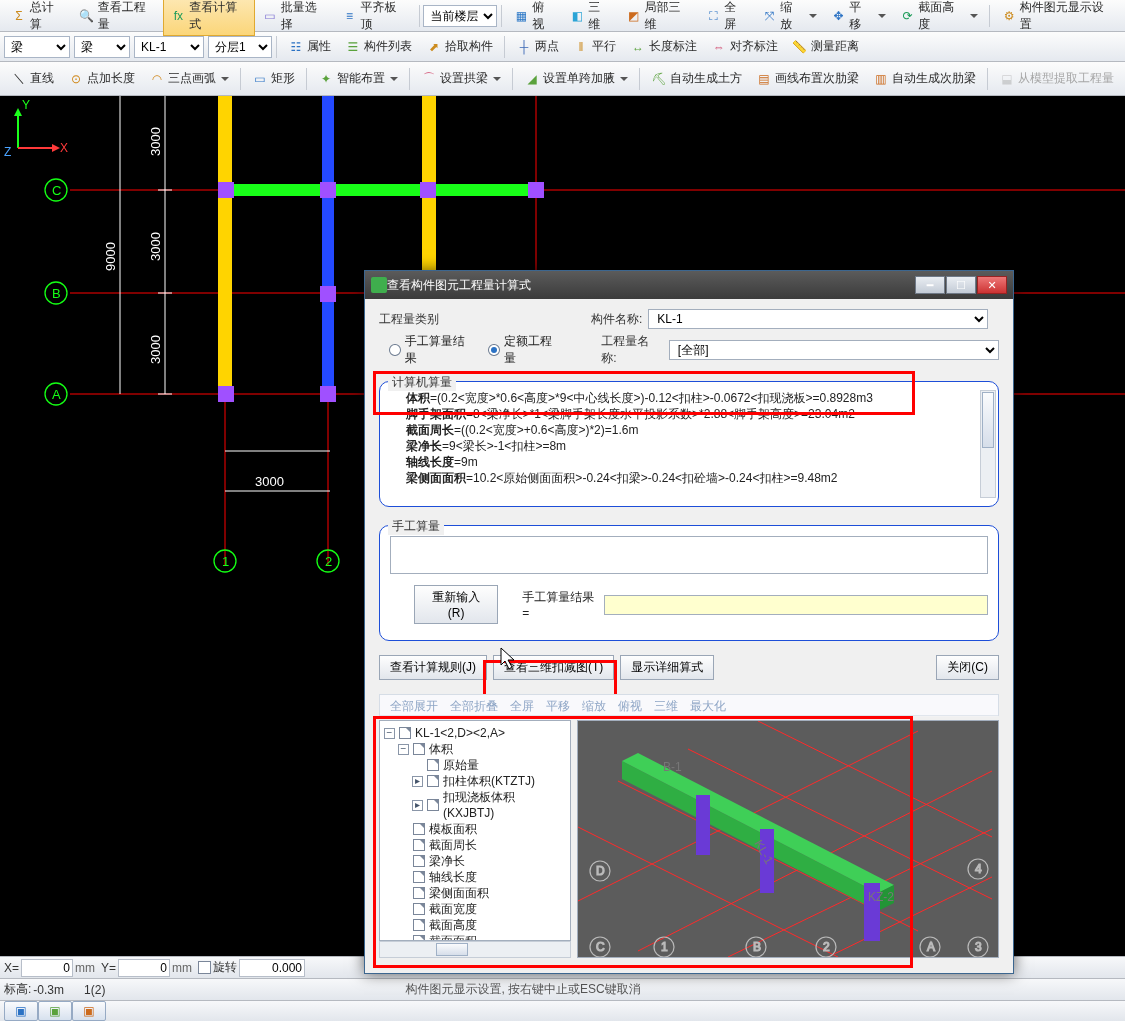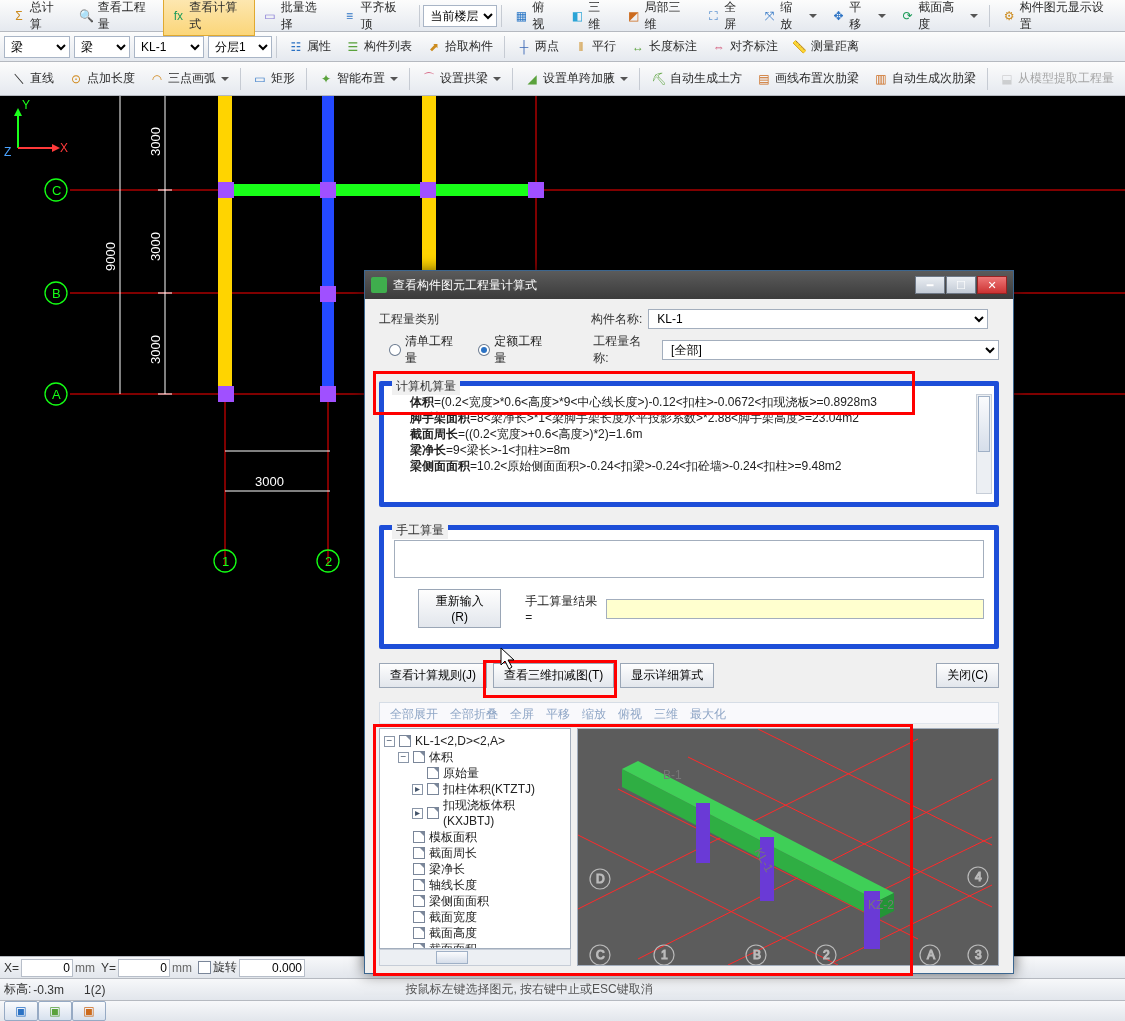--- a/index.html
+++ b/index.html
@@ -29,31 +29,31 @@
   #status2 { top:978px;}
   #status3 { top:1000px; height:21px;}
   .stat-field { display:flex; align-items:center; gap:2px; margin-right:6px;}
   .stat-field input { width:52px; height:18px; border:1px solid #b7bec9; text-align:right; padding-right:2px; background:#fff;}
   .ckb{ width:13px; height:13px; border:1px solid #7a8699; background:#fff;}
   
   #axis3d{ position:absolute; left:14px; bottom:74px; }
   .tb-btn{ width:34px; height:20px; background:linear-gradient(#fafbfd,#d7e1ee); border:1px solid #96aac4; border-radius:2px; display:flex; align-items:center; justify-content:center;}
   
   #dlg { position:absolute; left:364px; top:270px; width:650px; height:704px; background:#f0f0f0; border:1px solid #3c668f; box-shadow:0 0 14px rgba(0,0,0,.6);}
-  #dlg .titlebar{ height:28px; background:linear-gradient(#5b5b5b,#3b3b3b); color:#fff; display:flex; align-items:center; padding:0 6px; gap:6px;}
+  #dlg .titlebar{ height:28px; background:linear-gradient(#5b5b5b,#3b3b3b); color:#fff; display:flex; align-items:center; padding:0 6px; gap:0;}
   .titlebar .winbtns{ margin-left:auto; display:flex; gap:1px;}
   .wbtn{ width:30px; height:18px; background:linear-gradient(#e9edf2,#c3cbd6); border:1px solid #6f7987; display:flex; align-items:center; justify-content:center; font-size:11px;}
   .wbtn.close{ background:linear-gradient(#e77,#c33); color:#fff; border-color:#922;}
   #dlg .body{ padding:10px 14px 8px; color:#222; position:relative; height:calc(100% - 28px);}
   .row{ display:flex; align-items:center; gap:6px; margin-bottom:6px;}
   .lbl{ color:#333;}
   .radio{ width:12px; height:12px; border:1px solid #6b7a8f; border-radius:50%; background:#fff; display:inline-block; position:relative;}
   .radio.checked::after{ content:""; width:6px; height:6px; background:#2b72c4; border-radius:50%; position:absolute; left:2px; top:2px;}
   .sel-long{ height:20px; border:1px solid #a3aebd; background:#fff; width:340px; padding-left:4px;}
-  .groupbox{ border:5px solid #1d4ed8; border-radius:2px; padding:8px; background:#fff; position:relative;}
+  .groupbox{ border:1px solid #1d4ed8; border-radius:10px; padding:8px; background:#fff; position:relative;}
   .grouptitle2{ position:absolute; top:-8px; left:8px; background:#f0f0f0; padding:0 4px; color:#333;}
   .calc-list{ font-family:SimSun; font-size:12px; line-height:16px; overflow:auto; height:104px;}
   .calc-list div{ white-space:pre; padding-left:18px;}
   .hl-red{ position:absolute; border:3px solid #f00; pointer-events:none;}
   .btn{ background:linear-gradient(#fefefe,#e2e6ec); border:1px solid #9aa6b6; padding:3px 10px; cursor:pointer;}
   textarea.txt{ width:100%; height:38px; border:1px solid #a3aebd; resize:none; background:#fff;}
   input.res { height:20px; border:1px solid #a3aebd; background:#ffffcf; width:398px; padding-left:4px;}
   
   .tree{ background:#fff; border:1px solid #a3aebd; overflow:auto; font-family:SimSun; font-size:12px; line-height:16px; padding:4px 4px 0;}
   .tree-row{ display:flex; align-items:center; gap:2px;}
@@ -306,21 +306,21 @@
   <div class="stat-field">
       <span class="ckb"></span>
       <span>旋转</span>
       <input style="width: 66px;" value="0.000">
     </div>
 </div>
 <div id="status2" class="statusbar">
   <span>标高:</span>
   <span style="margin-left:2px;">-0.3m</span>
   <span style="margin-left:20px;">1(2)</span>
-  <span style="margin-left:300px; color:#555;">按鼠标左键选择图元, 按右键中止或ESC键取消</span>
+  <span style="margin-left:300px; color:#555;">构件图元显示设置, 按右键中止或ESC键取消</span>
 </div>
 <div id="status3" class="statusbar">
   <div class="tb-btn">
       <span style="color:#2b72c4;">▣</span>
     </div>
   <div class="tb-btn">
       <span style="color:#5aa23c;">▣</span>
     </div>
   <div class="tb-btn">
       <span style="color:#cc6b1e;">▣</span>
@@ -341,39 +341,40 @@
 
     <div class="row">
       <span class="lbl">工程量类别</span>
       <span style="width:140px;"></span>
       <span class="lbl">构件名称:</span>
       <select class="sel-long"><option>KL-1</option></select>
     </div>
     <div class="row" style="margin-top:-2px;">
       <span style="display:flex;align-items:center;gap:4px;margin-left:10px;">
         <span class="radio"></span>
-        <span>清单工程量</span>
+        <span>手工算量结果</span>
       </span>
       <span style="display:flex;align-items:center;gap:4px;margin-left:8px;">
         <span class="radio checked"></span>
         <span>定额工程量</span>
       </span>
       <span style="width:28px;"></span>
       <span class="lbl">工程量名称:</span>
       <select class="sel-long"><option>[全部]</option></select>
     </div>
 
     <div style="position:relative; margin-top:14px;">
       <div class="groupbox" style="height:126px;">
         <span class="grouptitle2">计算机算量</span>
         <div class="calc-list" id="calc-list">
             <div><b>体积</b>=(0.2&lt;宽度&gt;*0.6&lt;高度&gt;*9&lt;中心线长度&gt;)-0.12&lt;扣柱&gt;-0.0672&lt;扣现浇板&gt;=0.8928m3</div>
             <div><b>脚手架面积</b>=8&lt;梁净长&gt;*1&lt;梁脚手架长度水平投影系数&gt;*2.88&lt;脚手架高度&gt;=23.04m2</div>
             <div><b>截面周长</b>=((0.2&lt;宽度&gt;+0.6&lt;高度&gt;)*2)=1.6m</div>
             <div><b>梁净长</b>=9&lt;梁长&gt;-1&lt;扣柱&gt;=8m</div>
+            <div><b>轴线长度</b>=9m</div>
             <div><b>梁侧面面积</b>=10.2&lt;原始侧面面积&gt;-0.24&lt;扣梁&gt;-0.24&lt;扣砼墙&gt;-0.24&lt;扣柱&gt;=9.48m2</div>
           </div>
         <div style="position:absolute; right:2px; top:8px; bottom:8px; width:16px; background:#eceff3; border:1px solid #c6cdd7;">
           <div style="position:absolute; left:1px; top:1px; right:1px; height:56px; background:linear-gradient(#fafbfd,#d6deea); border:1px solid #9fb0c6;"></div>
         </div>
       </div>
       <div class="hl-red" style="left:-6px; top:-10px; width:542px; height:44px;"></div>
     </div>
 
     <div style="position:relative; margin-top:18px;">

